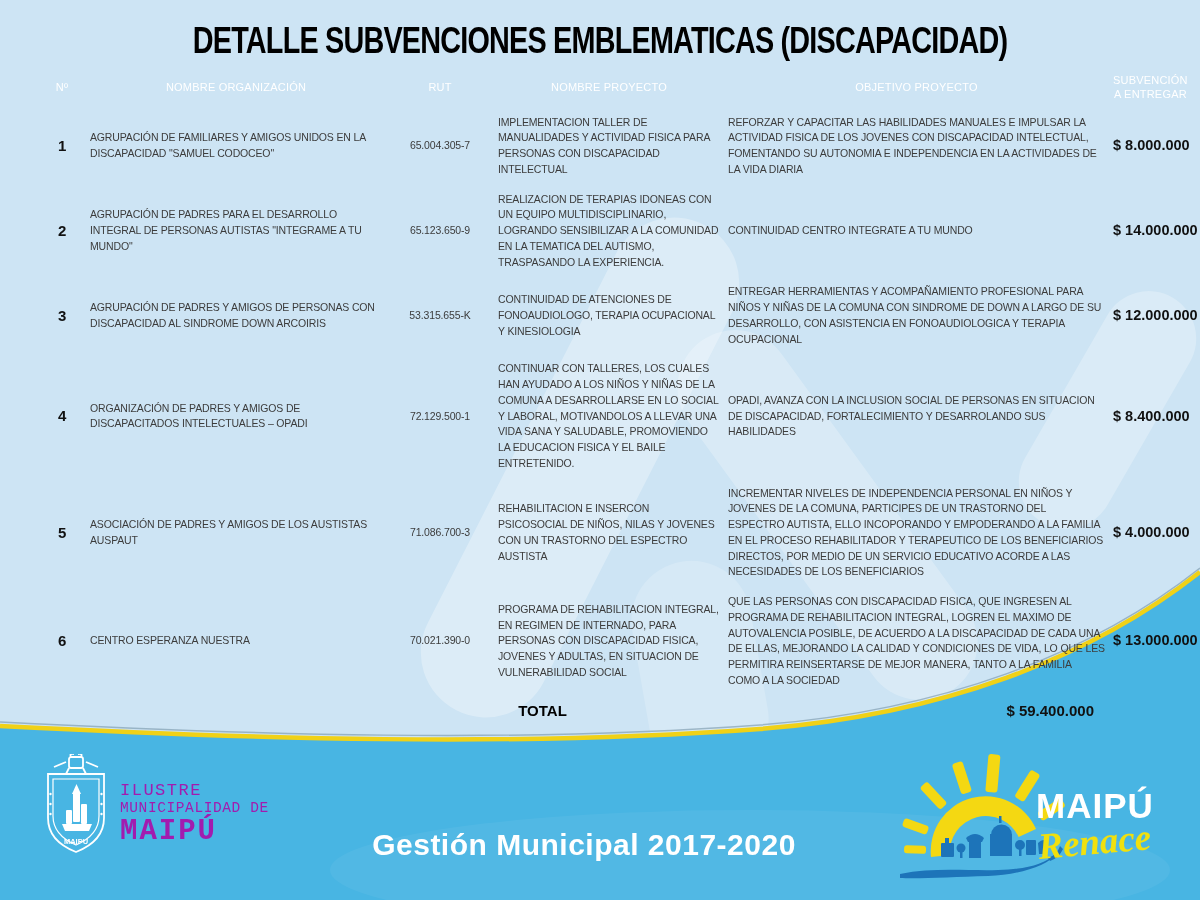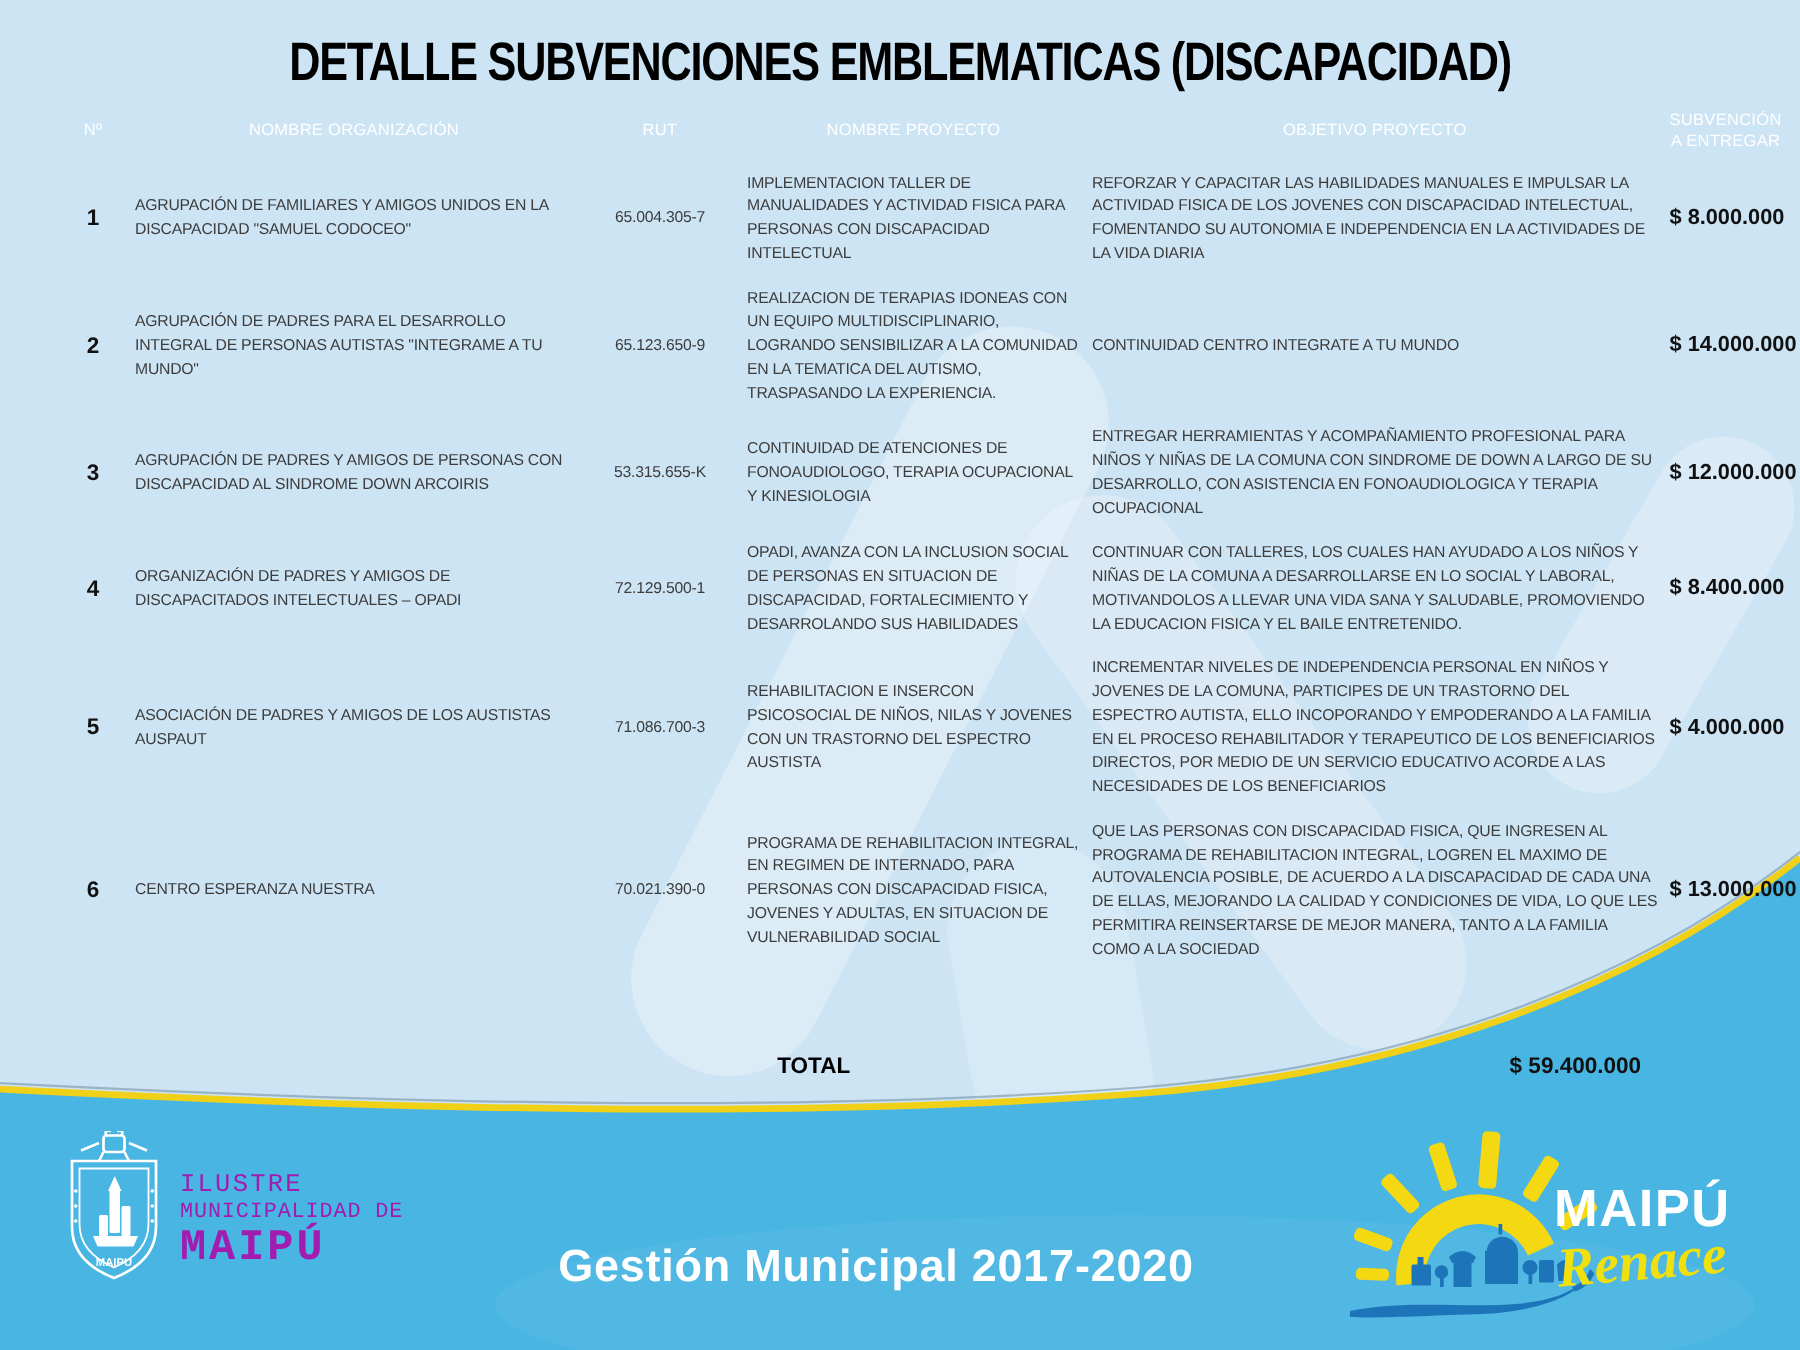--- a/index.html
+++ b/index.html
@@ -99,22 +99,22 @@
         <div class="cell c-rut">53.315.655-K</div>
         <div class="cell">CONTINUIDAD  DE ATENCIONES DE FONOAUDIOLOGO, TERAPIA OCUPACIONAL Y KINESIOLOGIA</div>
         <div class="cell">ENTREGAR HERRAMIENTAS Y ACOMPAÑAMIENTO PROFESIONAL PARA NIÑOS Y NIÑAS DE LA COMUNA CON SINDROME DE DOWN A LARGO DE SU DESARROLLO, CON ASISTENCIA EN FONOAUDIOLOGICA Y TERAPIA OCUPACIONAL</div>
         <div class="cell c-amt">$ 12.000.000</div>
       </div>
 
       <div class="trow">
         <div class="cell c-num">4</div>
         <div class="cell">ORGANIZACIÓN DE PADRES Y AMIGOS DE DISCAPACITADOS INTELECTUALES – OPADI</div>
         <div class="cell c-rut">72.129.500-1</div>
+        <div class="cell">CONTINUAR CON TALLERES, LOS CUALES HAN AYUDADO A LOS NIÑOS Y NIÑAS DE LA COMUNA A DESARROLLARSE EN LO SOCIAL Y LABORAL, MOTIVANDOLOS A LLEVAR UNA VIDA SANA Y SALUDABLE, PROMOVIENDO LA EDUCACION FISICA Y EL BAILE ENTRETENIDO.</div>
         <div class="cell">OPADI, AVANZA CON LA INCLUSION SOCIAL DE PERSONAS EN SITUACION DE DISCAPACIDAD, FORTALECIMIENTO Y DESARROLANDO SUS HABILIDADES</div>
-        <div class="cell">CONTINUAR CON TALLERES, LOS CUALES HAN AYUDADO A LOS NIÑOS Y NIÑAS DE LA COMUNA A DESARROLLARSE EN LO SOCIAL Y LABORAL, MOTIVANDOLOS A LLEVAR UNA VIDA SANA Y SALUDABLE, PROMOVIENDO LA EDUCACION FISICA Y EL BAILE ENTRETENIDO.</div>
         <div class="cell c-amt">$ 8.400.000</div>
       </div>
 
       <div class="trow">
         <div class="cell c-num">5</div>
         <div class="cell">ASOCIACIÓN DE PADRES Y AMIGOS DE LOS AUSTISTAS AUSPAUT</div>
         <div class="cell c-rut">71.086.700-3</div>
         <div class="cell">REHABILITACION E INSERCON PSICOSOCIAL DE NIÑOS, NILAS Y JOVENES CON UN TRASTORNO DEL ESPECTRO AUSTISTA</div>
         <div class="cell">INCREMENTAR NIVELES DE INDEPENDENCIA PERSONAL EN NIÑOS Y JOVENES DE LA COMUNA, PARTICIPES DE UN TRASTORNO DEL ESPECTRO AUTISTA, ELLO INCOPORANDO Y EMPODERANDO A LA FAMILIA EN EL PROCESO REHABILITADOR Y TERAPEUTICO DE LOS BENEFICIARIOS DIRECTOS, POR MEDIO DE UN SERVICIO EDUCATIVO ACORDE A LAS NECESIDADES DE LOS BENEFICIARIOS</div>
         <div class="cell c-amt">$ 4.000.000</div>

